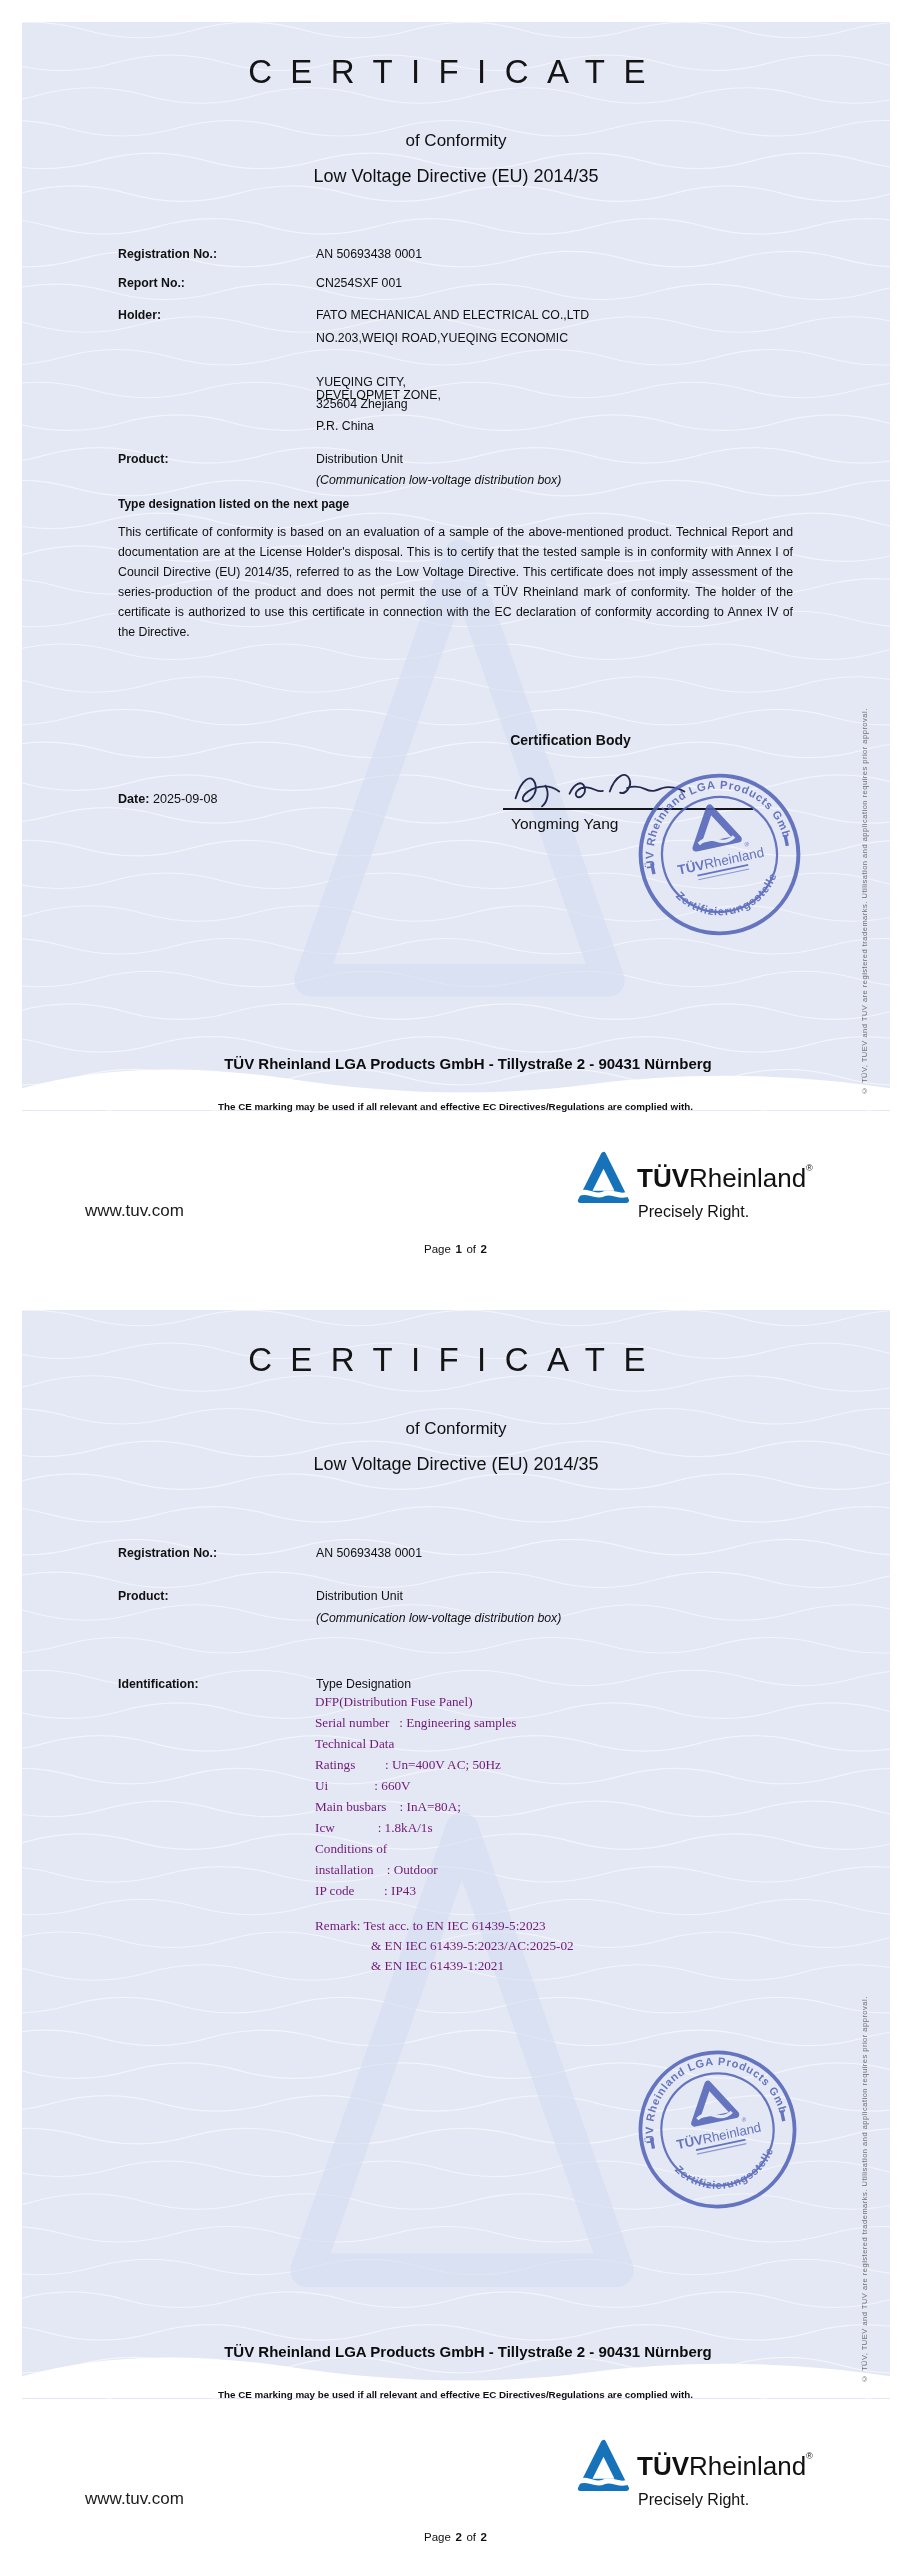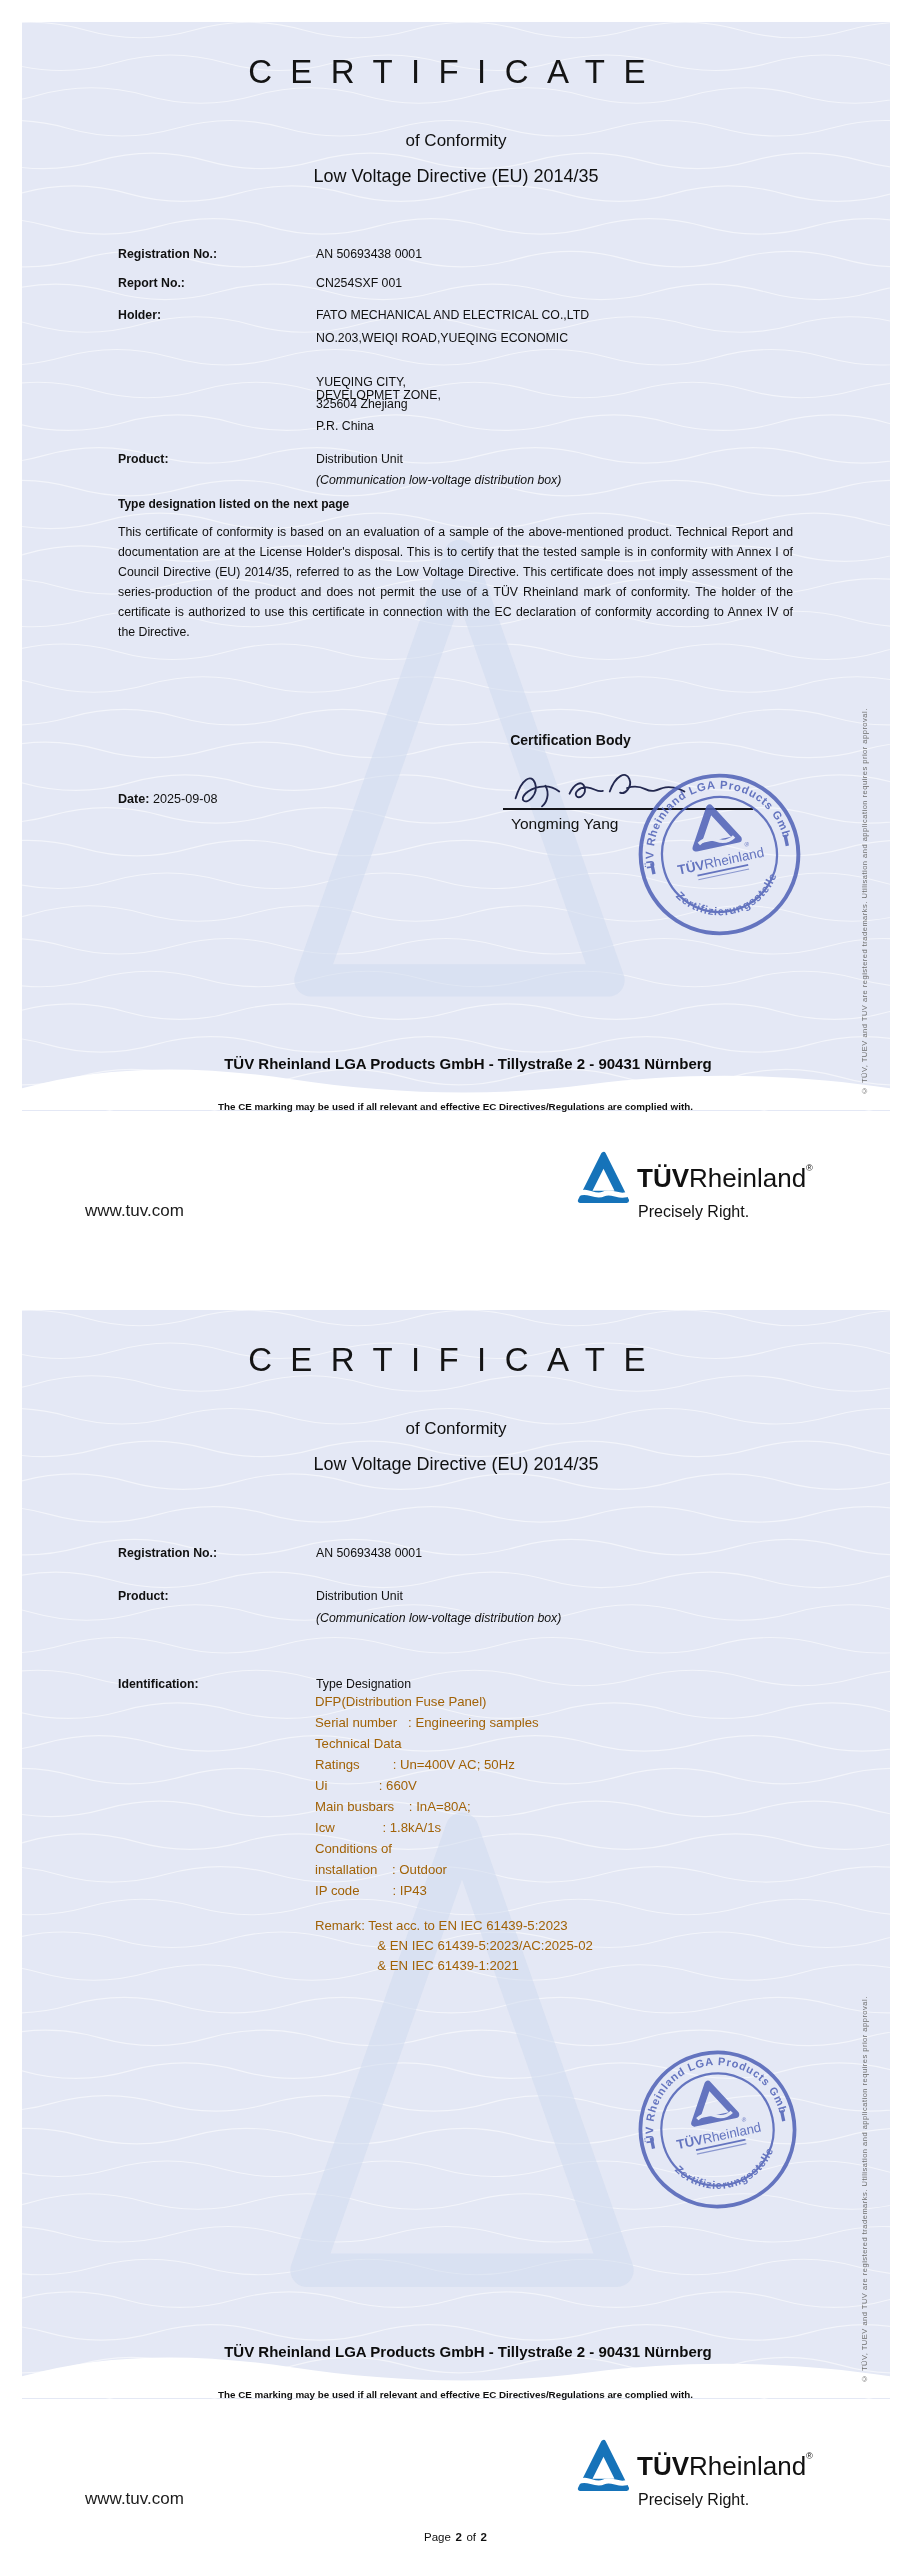--- a/index.html
+++ b/index.html
@@ -30,21 +30,21 @@
   .logo-tri{position:absolute;left:576px;top:1150px;}
   .logo-text{position:absolute;left:637px;top:1163px;font-size:26px;white-space:nowrap;color:#111;}
   .logo-text .tuv{font-weight:bold;}
   .logo-text .reg{font-size:9.2px;vertical-align:16px;}
   .logo-tag{position:absolute;left:638px;top:1203px;font-size:16px;color:#111;}
   .website{position:absolute;left:85px;top:1201px;font-size:17px;color:#1c1c1c;}
   .page-label{position:absolute;left:0;top:1243px;width:911px;text-align:center;font-size:11.5px;}
   .page-label span{margin:0 2.3px;}
   .page-label .num{font-weight:bold;}
   .side-note{position:absolute;left:860px;top:590px;height:505px;writing-mode:vertical-rl;transform:rotate(180deg);font-size:7.5px;letter-spacing:0.5px;color:#6f6f6f;white-space:nowrap;}
-  .mono-line{position:absolute;left:315px;font-family:Liberation Sans, sans-serif;font-size:13.2px;white-space:pre;color:#a16207;}
+  .mono-line{position:absolute;left:315px;font-family:Liberation Serif, serif;font-size:13.2px;white-space:pre;color:#701a75;}
   .stamp text{fill:#5365b8;}
   .stamp .arc-text{font-size:20px;font-weight:bold;letter-spacing:1.5px;}
   .stamp .ctr-text{font-size:24px;}
 </style>
 </head>
 <body>
 
 <div class="page" id="page-1">
   <div class="panel"></div>
   <div class="waves"><svg width="868" height="1089" viewBox="0 0 1512 1897">
@@ -135,20 +135,23 @@
   <svg class="logo-tri" width="55" height="55" viewBox="0 0 100 100">
     <path d="M50,8 L8,92 L92,92 Z" fill="#1673b9" stroke="#1673b9" stroke-width="9" stroke-linejoin="round"></path>
     <path d="M50,34 L30,74 L70,74 Z" fill="#ffffff"></path>
     <path d="M4,80 C 20,70 34,88 50,80 C 66,72 80,90 98,78" stroke="#ffffff" stroke-width="9" fill="none"></path>
   </svg>
   <div class="logo-text"><span class="tuv">TÜV</span><span>Rheinland</span><span class="reg">®</span></div>
   <div class="logo-tag">Precisely Right.</div>
 
   <div class="website">www.tuv.com</div>
 
+  <div class="page-label">
+    <span>Page</span><span class="num">1</span><span>of</span><span class="num">2</span>
+  </div>
 </div>
 
 <div class="page" id="page-2">
   <div class="panel"></div>
   <div class="waves"><svg width="868" height="1089" viewBox="0 0 1512 1897">
         <path d="M-80,14q95,-27 190,0t190,0q95,-27 190,0t190,0q95,-27 190,0t190,0q95,-27 190,0t190,0q95,-27 190,0t190,0q95,-27 190,0t190,0M-217,71q95,-27 190,0t190,0q95,-27 190,0t190,0q95,-27 190,0t190,0q95,-27 190,0t190,0q95,-27 190,0t190,0q95,-27 190,0t190,0M-354,128q95,-27 190,0t190,0q95,-27 190,0t190,0q95,-27 190,0t190,0q95,-27 190,0t190,0q95,-27 190,0t190,0q95,-27 190,0t190,0M-111,185q95,-27 190,0t190,0q95,-27 190,0t190,0q95,-27 190,0t190,0q95,-27 190,0t190,0q95,-27 190,0t190,0q95,-27 190,0t190,0M-248,242q95,-27 190,0t190,0q95,-27 190,0t190,0q95,-27 190,0t190,0q95,-27 190,0t190,0q95,-27 190,0t190,0q95,-27 190,0t190,0M-385,299q95,-27 190,0t190,0q95,-27 190,0t190,0q95,-27 190,0t190,0q95,-27 190,0t190,0q95,-27 190,0t190,0q95,-27 190,0t190,0M-142,356q95,-27 190,0t190,0q95,-27 190,0t190,0q95,-27 190,0t190,0q95,-27 190,0t190,0q95,-27 190,0t190,0q95,-27 190,0t190,0M-279,413q95,-27 190,0t190,0q95,-27 190,0t190,0q95,-27 190,0t190,0q95,-27 190,0t190,0q95,-27 190,0t190,0q95,-27 190,0t190,0M-416,470q95,-27 190,0t190,0q95,-27 190,0t190,0q95,-27 190,0t190,0q95,-27 190,0t190,0q95,-27 190,0t190,0q95,-27 190,0t190,0q95,-27 190,0t190,0M-173,527q95,-27 190,0t190,0q95,-27 190,0t190,0q95,-27 190,0t190,0q95,-27 190,0t190,0q95,-27 190,0t190,0q95,-27 190,0t190,0M-310,584q95,-27 190,0t190,0q95,-27 190,0t190,0q95,-27 190,0t190,0q95,-27 190,0t190,0q95,-27 190,0t190,0q95,-27 190,0t190,0M-447,641q95,-27 190,0t190,0q95,-27 190,0t190,0q95,-27 190,0t190,0q95,-27 190,0t190,0q95,-27 190,0t190,0q95,-27 190,0t190,0q95,-27 190,0t190,0M-204,698q95,-27 190,0t190,0q95,-27 190,0t190,0q95,-27 190,0t190,0q95,-27 190,0t190,0q95,-27 190,0t190,0q95,-27 190,0t190,0M-341,755q95,-27 190,0t190,0q95,-27 190,0t190,0q95,-27 190,0t190,0q95,-27 190,0t190,0q95,-27 190,0t190,0q95,-27 190,0t190,0M-98,812q95,-27 190,0t190,0q95,-27 190,0t190,0q95,-27 190,0t190,0q95,-27 190,0t190,0q95,-27 190,0t190,0q95,-27 190,0t190,0M-235,869q95,-27 190,0t190,0q95,-27 190,0t190,0q95,-27 190,0t190,0q95,-27 190,0t190,0q95,-27 190,0t190,0q95,-27 190,0t190,0M-372,926q95,-27 190,0t190,0q95,-27 190,0t190,0q95,-27 190,0t190,0q95,-27 190,0t190,0q95,-27 190,0t190,0q95,-27 190,0t190,0M-129,983q95,-27 190,0t190,0q95,-27 190,0t190,0q95,-27 190,0t190,0q95,-27 190,0t190,0q95,-27 190,0t190,0q95,-27 190,0t190,0M-266,1040q95,-27 190,0t190,0q95,-27 190,0t190,0q95,-27 190,0t190,0q95,-27 190,0t190,0q95,-27 190,0t190,0q95,-27 190,0t190,0M-403,1097q95,-27 190,0t190,0q95,-27 190,0t190,0q95,-27 190,0t190,0q95,-27 190,0t190,0q95,-27 190,0t190,0q95,-27 190,0t190,0q95,-27 190,0t190,0M-160,1154q95,-27 190,0t190,0q95,-27 190,0t190,0q95,-27 190,0t190,0q95,-27 190,0t190,0q95,-27 190,0t190,0q95,-27 190,0t190,0M-297,1211q95,-27 190,0t190,0q95,-27 190,0t190,0q95,-27 190,0t190,0q95,-27 190,0t190,0q95,-27 190,0t190,0q95,-27 190,0t190,0M-434,1268q95,-27 190,0t190,0q95,-27 190,0t190,0q95,-27 190,0t190,0q95,-27 190,0t190,0q95,-27 190,0t190,0q95,-27 190,0t190,0q95,-27 190,0t190,0M-191,1325q95,-27 190,0t190,0q95,-27 190,0t190,0q95,-27 190,0t190,0q95,-27 190,0t190,0q95,-27 190,0t190,0q95,-27 190,0t190,0M-328,1382q95,-27 190,0t190,0q95,-27 190,0t190,0q95,-27 190,0t190,0q95,-27 190,0t190,0q95,-27 190,0t190,0q95,-27 190,0t190,0M-85,1439q95,-27 190,0t190,0q95,-27 190,0t190,0q95,-27 190,0t190,0q95,-27 190,0t190,0q95,-27 190,0t190,0q95,-27 190,0t190,0M-222,1496q95,-27 190,0t190,0q95,-27 190,0t190,0q95,-27 190,0t190,0q95,-27 190,0t190,0q95,-27 190,0t190,0q95,-27 190,0t190,0M-359,1553q95,-27 190,0t190,0q95,-27 190,0t190,0q95,-27 190,0t190,0q95,-27 190,0t190,0q95,-27 190,0t190,0q95,-27 190,0t190,0M-116,1610q95,-27 190,0t190,0q95,-27 190,0t190,0q95,-27 190,0t190,0q95,-27 190,0t190,0q95,-27 190,0t190,0q95,-27 190,0t190,0M-253,1667q95,-27 190,0t190,0q95,-27 190,0t190,0q95,-27 190,0t190,0q95,-27 190,0t190,0q95,-27 190,0t190,0q95,-27 190,0t190,0M-390,1724q95,-27 190,0t190,0q95,-27 190,0t190,0q95,-27 190,0t190,0q95,-27 190,0t190,0q95,-27 190,0t190,0q95,-27 190,0t190,0q95,-27 190,0t190,0M-147,1781q95,-27 190,0t190,0q95,-27 190,0t190,0q95,-27 190,0t190,0q95,-27 190,0t190,0q95,-27 190,0t190,0q95,-27 190,0t190,0M-284,1838q95,-27 190,0t190,0q95,-27 190,0t190,0q95,-27 190,0t190,0q95,-27 190,0t190,0q95,-27 190,0t190,0q95,-27 190,0t190,0M-421,1895q95,-27 190,0t190,0q95,-27 190,0t190,0q95,-27 190,0t190,0q95,-27 190,0t190,0q95,-27 190,0t190,0q95,-27 190,0t190,0q95,-27 190,0t190,0" fill="none" stroke="rgba(255,255,255,0.55)" stroke-width="2"></path>
       </svg></div>
 
   <svg class="watermark" style="left:261px;top:517px;" width="402" height="494" viewBox="0 0 700 860">
     <path d="M350,42 L80,810 L620,810 Z" fill="none" stroke="#cfdbee" stroke-width="58" stroke-linejoin="round" opacity="0.55"></path>

